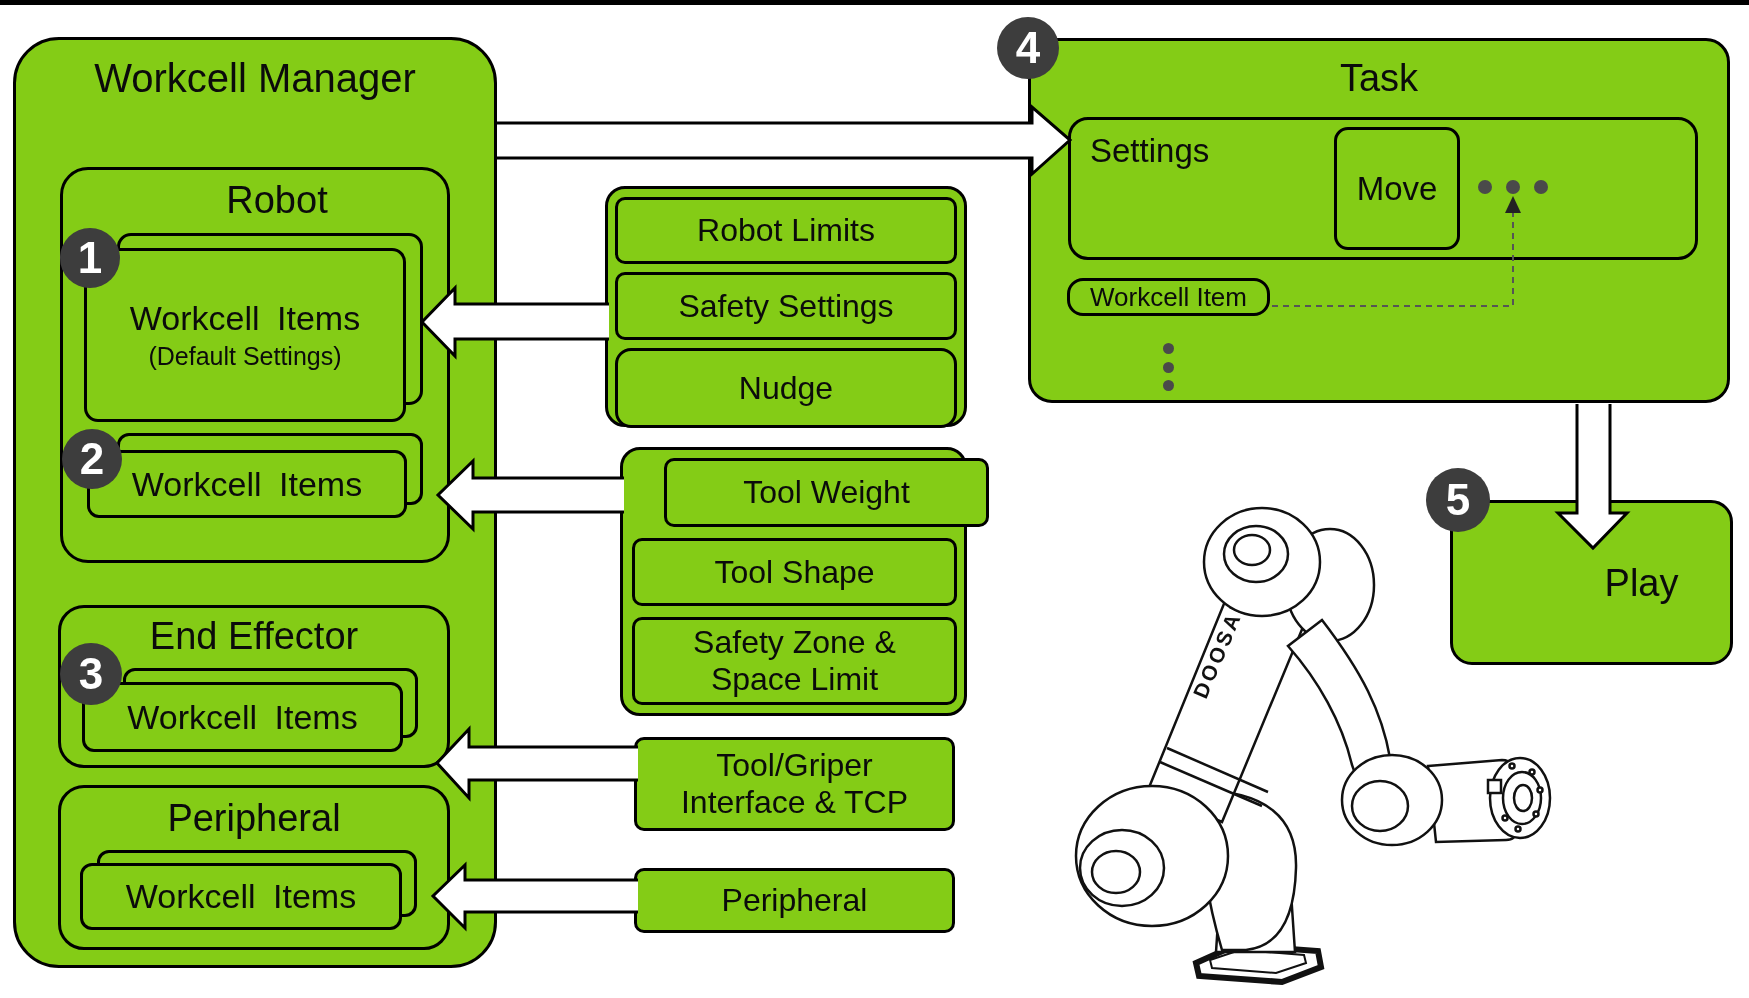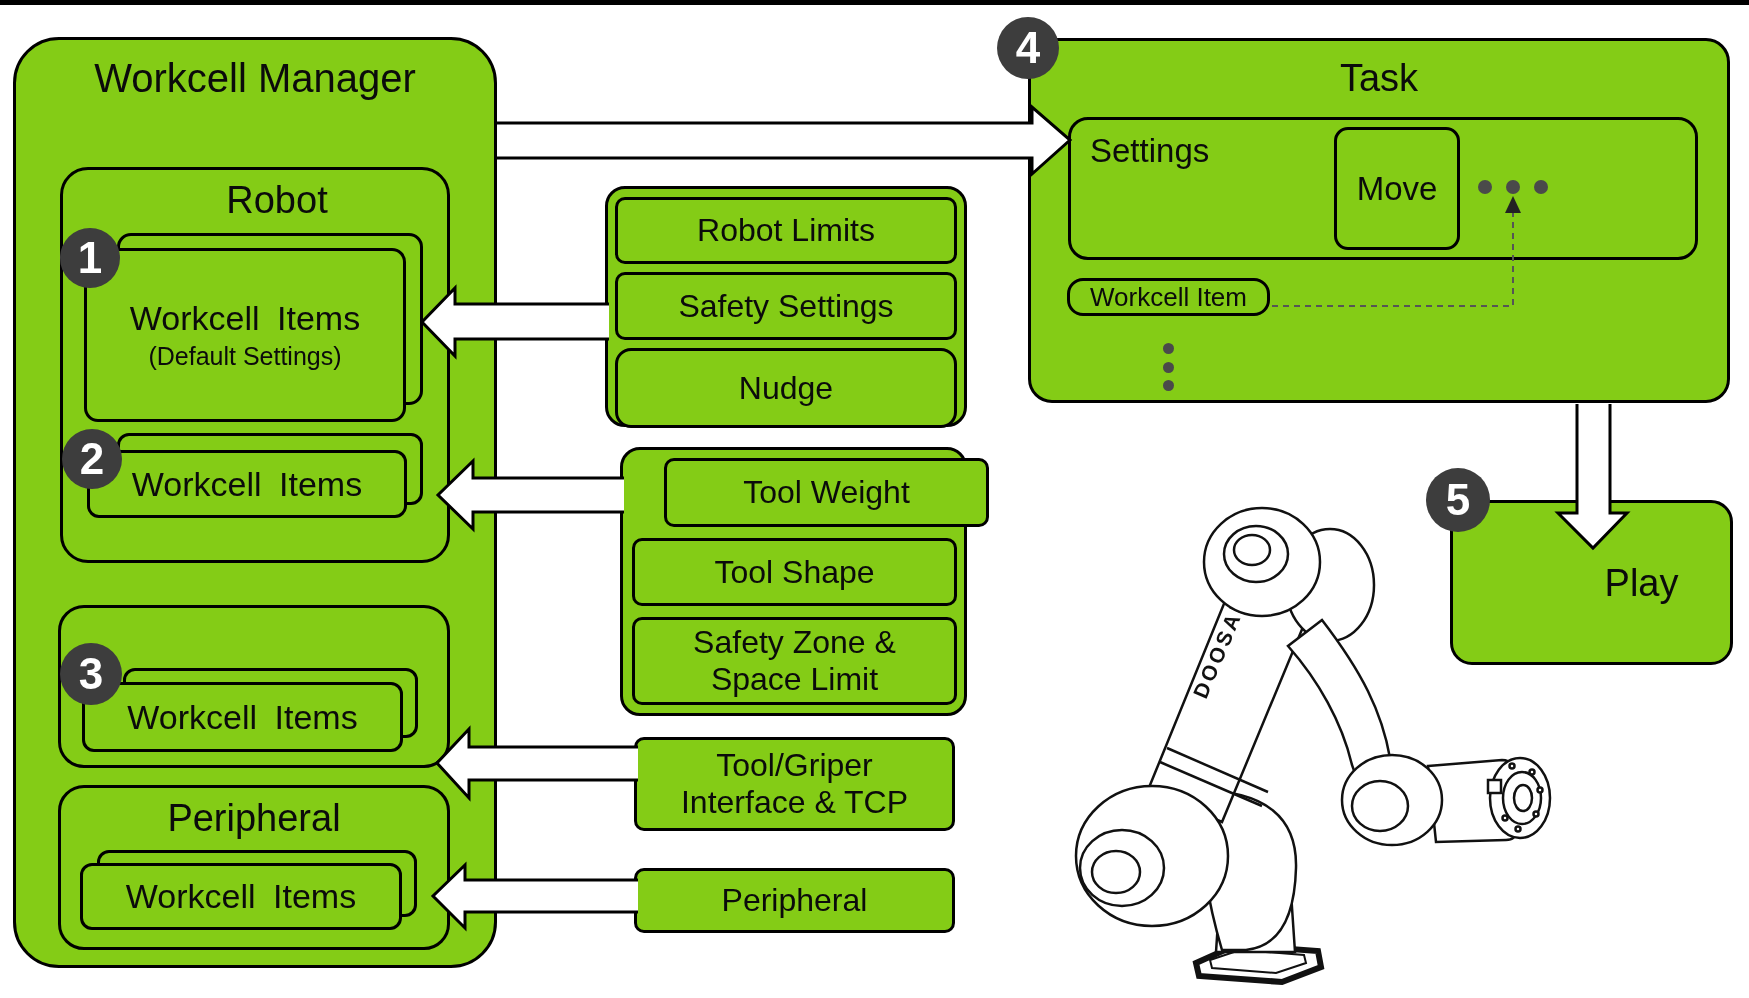--- a/index.html
+++ b/index.html
@@ -33,20 +33,21 @@
   <div class="box stack-text" style="left:84px;top:248px;width:322px;height:174px;border-radius:14px;z-index:2;">
       <div class="lbl" style="position:static;font-size:34px;word-spacing:8px;">Workcell Items</div>
       <div class="lbl" style="position:static;font-size:25px;margin-top:4px;">(Default Settings)</div>
   </div>
 
   <div class="box" style="left:117px;top:433px;width:306px;height:72px;border-radius:12px;"></div>
   <div class="box" style="left:87px;top:450px;width:320px;height:68px;border-radius:12px;z-index:2;"></div>
   <div class="lbl" style="left:87px;top:450px;width:320px;height:68px;font-size:34px;word-spacing:8px;z-index:3;">Workcell Items</div>
 
   <div class="box" style="left:58px;top:605px;width:392px;height:163px;border-radius:26px;"></div>
+  <div class="lbl" style="left:58px;top:614px;width:392px;height:44px;font-size:38px;">End Effector</div>
   <div class="box" style="left:123px;top:668px;width:295px;height:70px;border-radius:12px;"></div>
   <div class="box" style="left:82px;top:682px;width:321px;height:70px;border-radius:12px;z-index:2;"></div>
   <div class="lbl" style="left:82px;top:682px;width:321px;height:70px;font-size:34px;word-spacing:8px;z-index:3;">Workcell Items</div>
 
   <div class="box" style="left:58px;top:785px;width:392px;height:165px;border-radius:26px;"></div>
   <div class="lbl" style="left:58px;top:796px;width:392px;height:44px;font-size:38px;">Peripheral</div>
   <div class="box" style="left:97px;top:850px;width:320px;height:67px;border-radius:12px;"></div>
   <div class="box" style="left:80px;top:863px;width:322px;height:67px;border-radius:12px;z-index:2;"></div>
   <div class="lbl" style="left:80px;top:863px;width:322px;height:67px;font-size:34px;word-spacing:8px;z-index:3;">Workcell Items</div>
 

